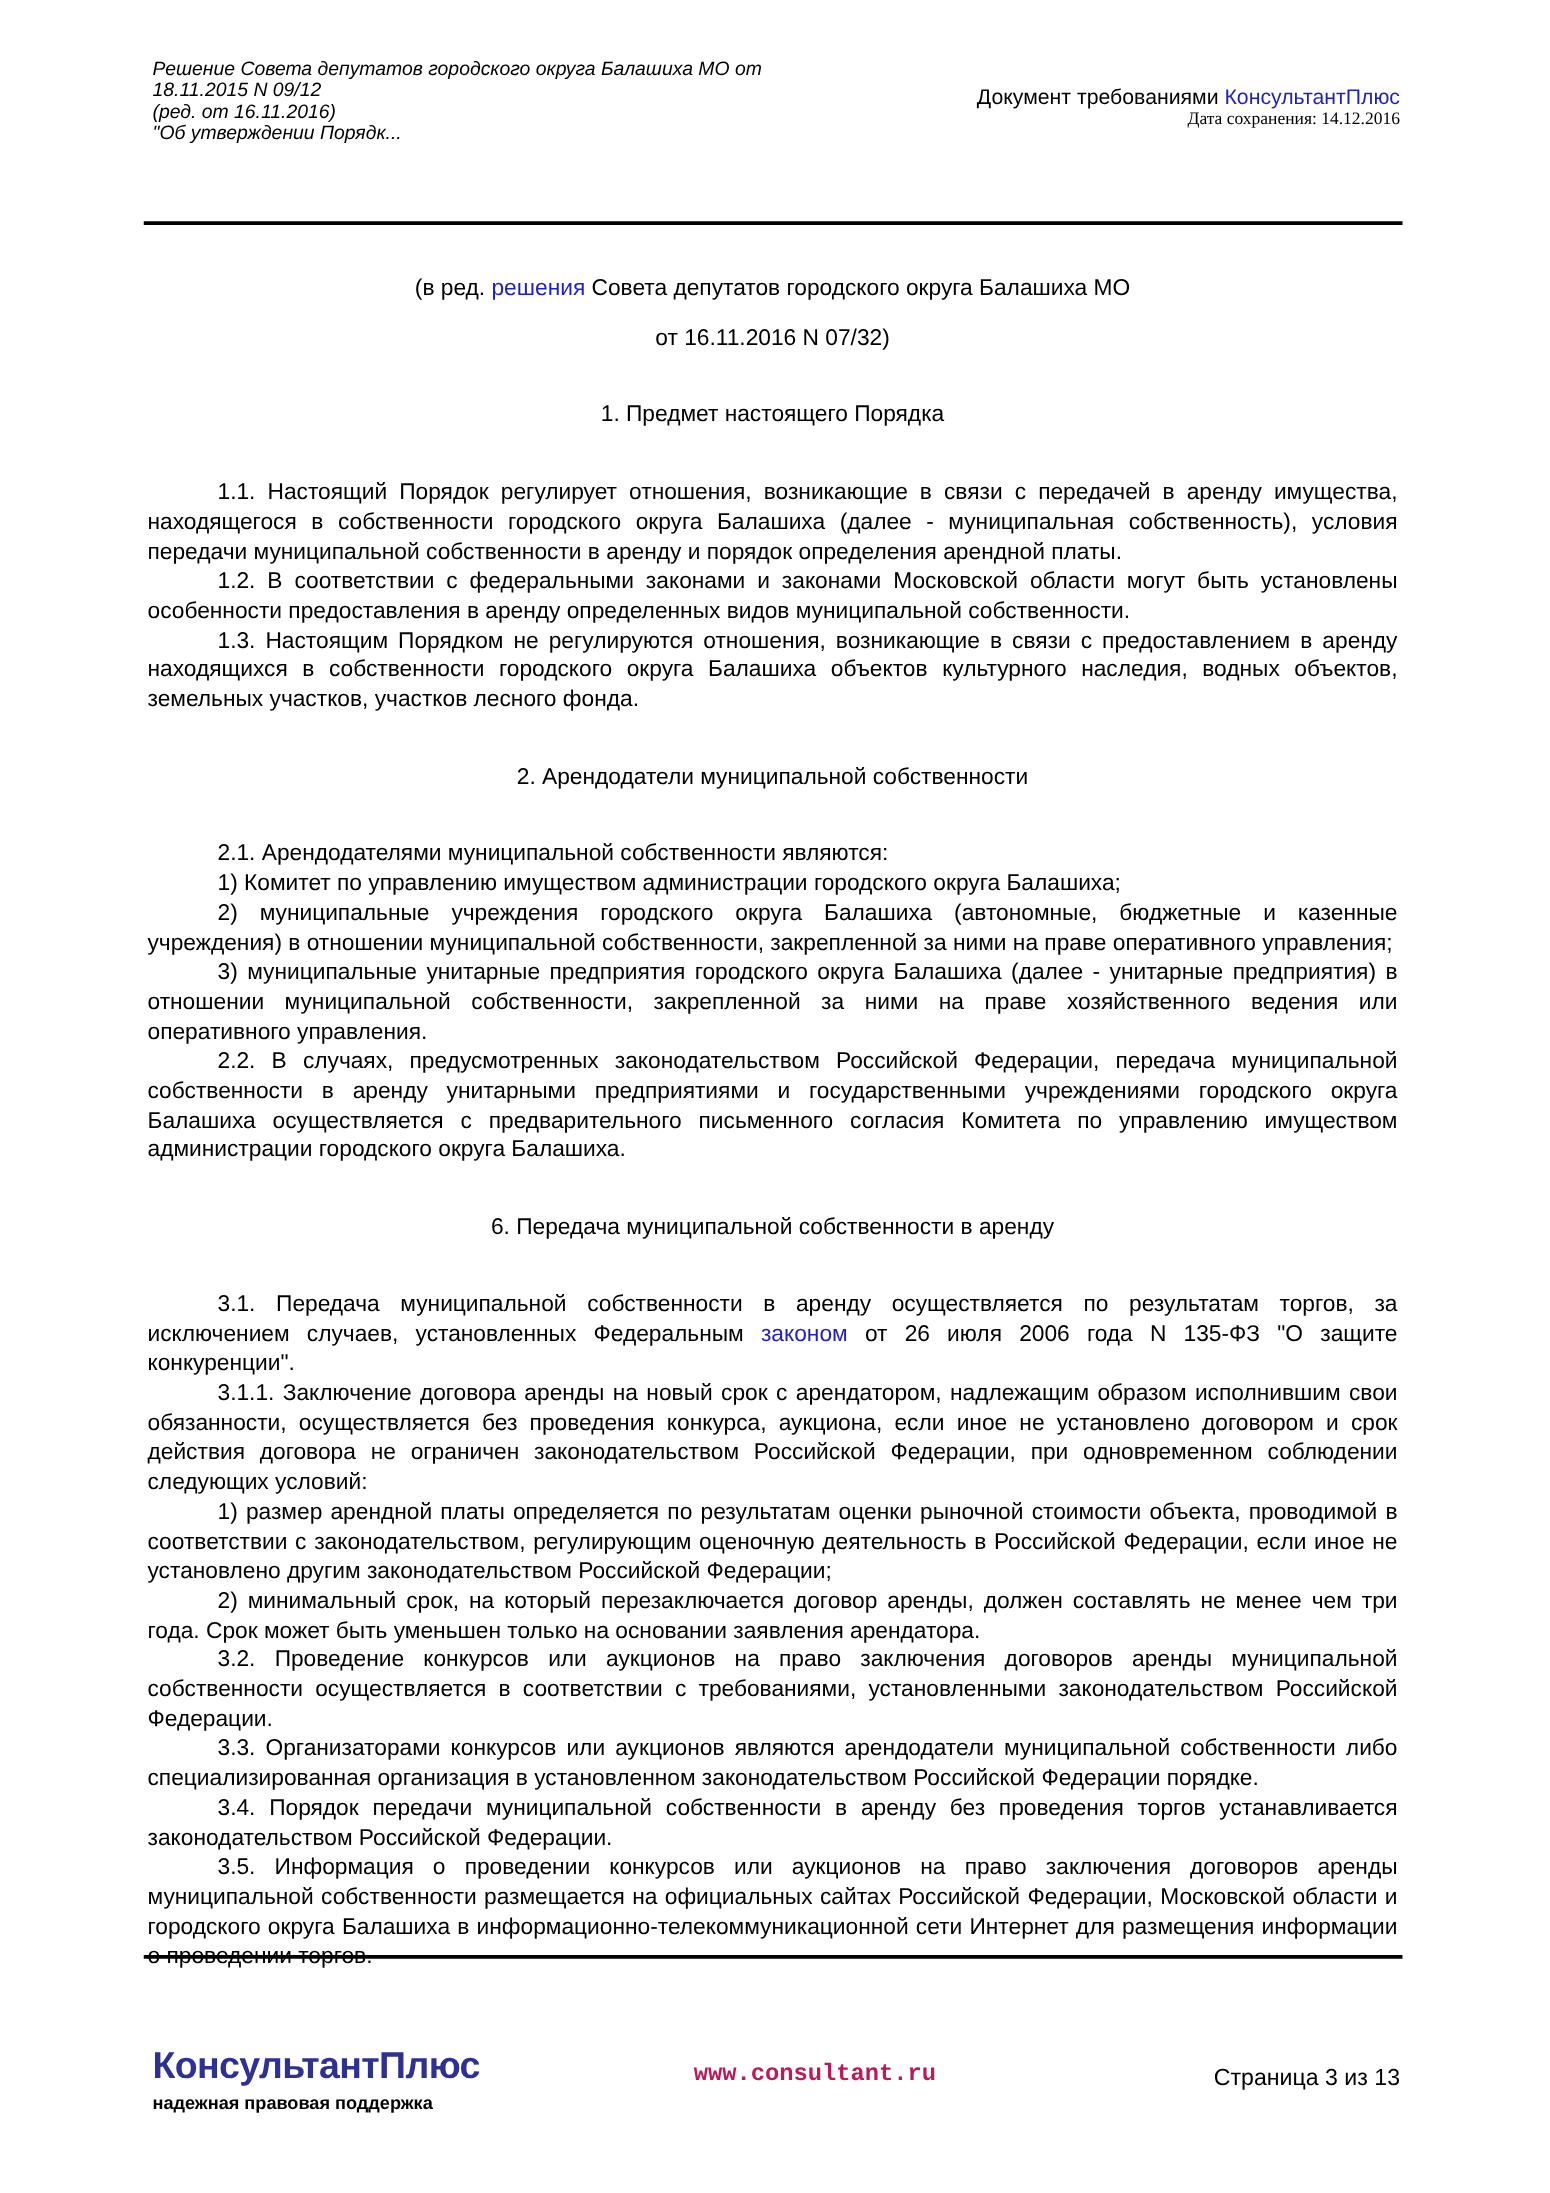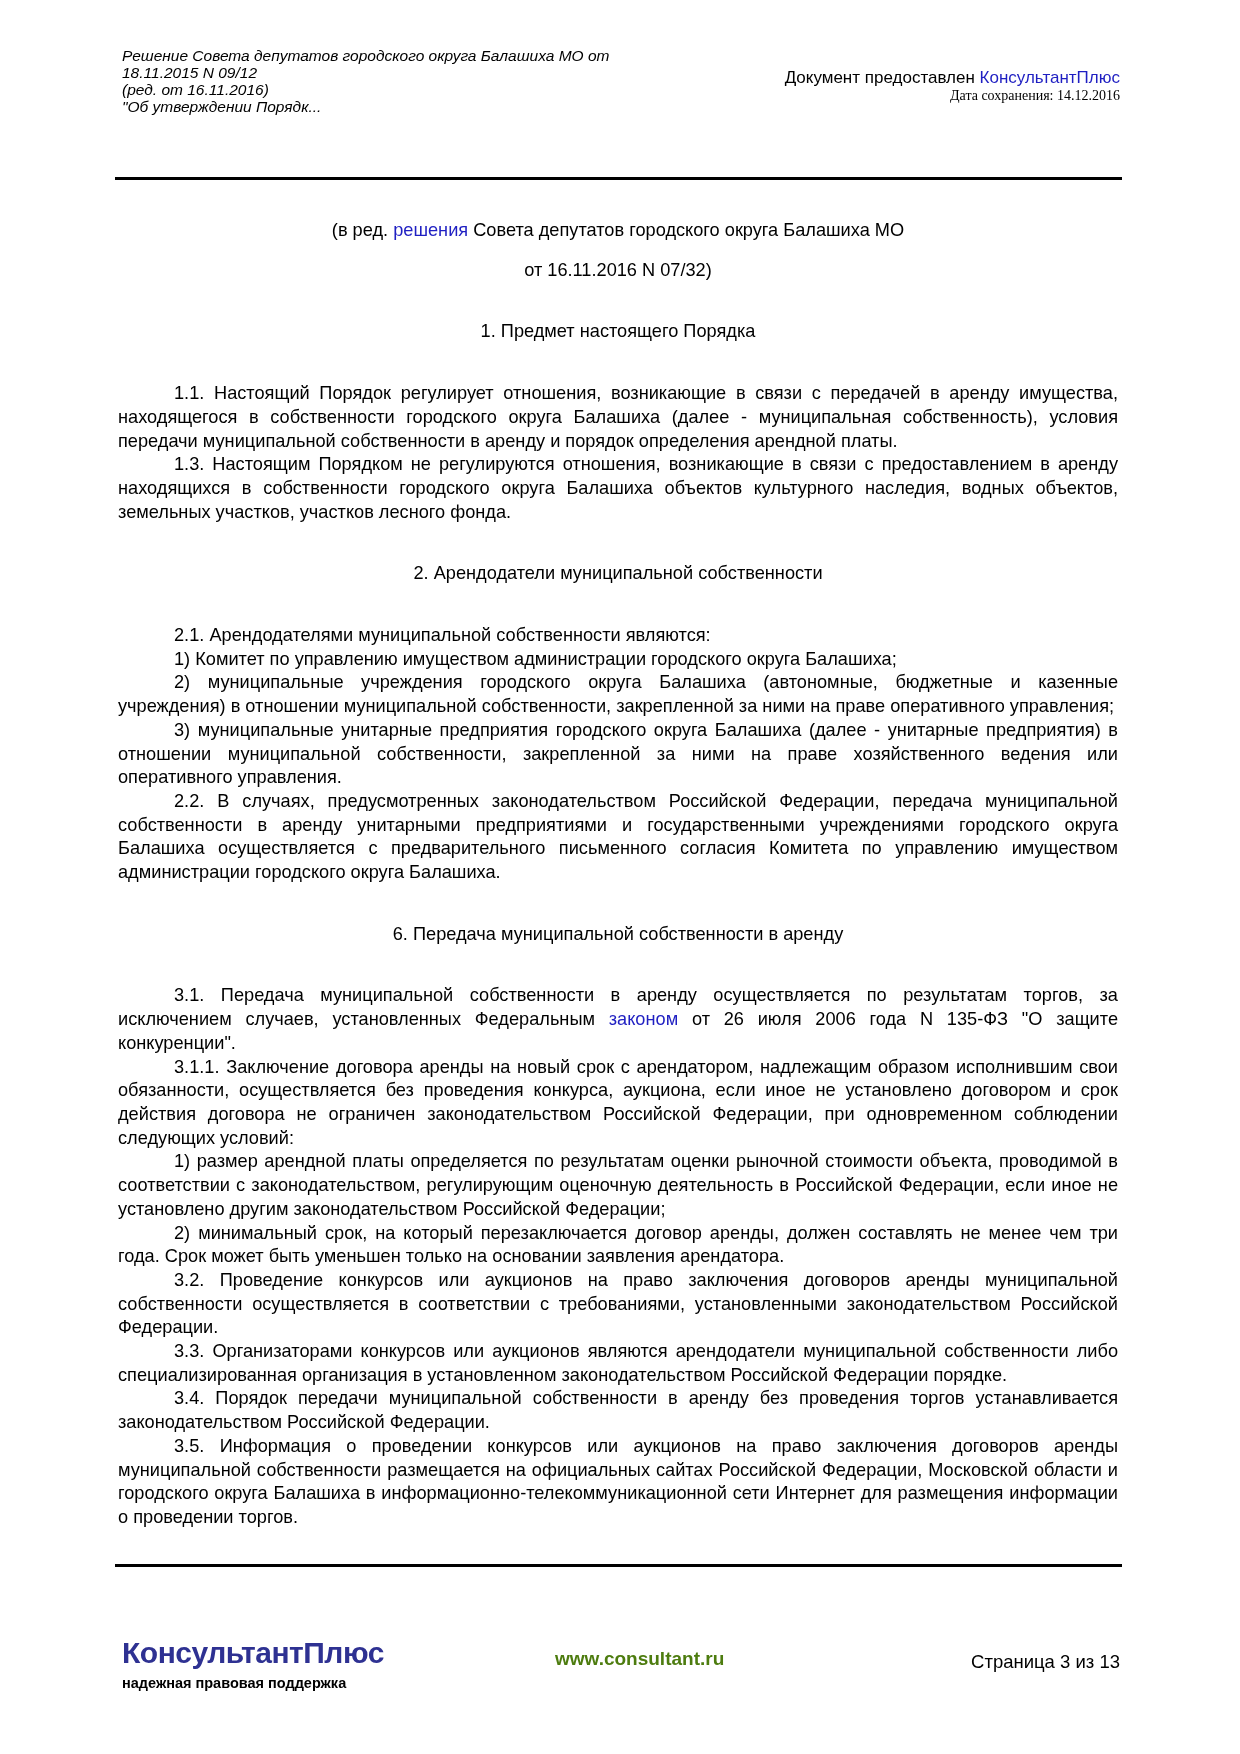--- a/index.html
+++ b/index.html
@@ -11,46 +11,47 @@
   .link { color: #1f1fc2; }
   .rule-top { position: absolute; left: 115px; width: 1007px; top: 177px; height: 3px; background: #000; }
   .rule-bot { position: absolute; left: 115px; width: 1007px; top: 1564px; height: 3px; background: #000; }
   .content { position: absolute; left: 118px; width: 1000px; top: 203px; font-size: 18.2px; line-height: 23.7px; }
   .p { text-align: justify; text-indent: 56px; margin: 0; }
   .head { text-align: center; margin: 38px 0; }
   .note { text-align: center; margin: 16px; }
   .footer-logo { position: absolute; left: 122px; top: 1636px; font-size: 30px; font-weight: bold; color: #2e3192;
                  letter-spacing: -0.5px; font-family: "Liberation Sans", sans-serif; }
   .footer-tag { position: absolute; left: 122px; top: 1675px; font-size: 14.5px; font-weight: bold; color: #000; }
-  .footer-url { position: absolute; left: 555px; top: 1648px; font-size: 19px; font-weight: bold; color: #4d7c0f; }
+  .footer-url { position: absolute; left: 555px; top: 1648px; font-size: 19px; font-weight: bold; color: #be185d; font-family: Liberation Mono, monospace; }
   .footer-page { position: absolute; right: 120px; top: 1651px; font-size: 18.5px; }
 </style>
 </head>
 <body>
 
 <div class="hdr-left">
   <div>Решение Совета депутатов городского округа Балашиха МО от</div>
   <div>18.11.2015 N 09/12</div>
   <div>(ред. от 16.11.2016)</div>
   <div>"Об утверждении Порядк...</div>
 </div>
 
 <div class="hdr-right">
-  <div><span>Документ предоставлен </span><span class="link">КонсультантПлюс</span></div>
+  <div><span>Документ требованиями </span><span class="link">КонсультантПлюс</span></div>
   <div class="date">Дата сохранения: 14.12.2016</div>
 </div>
 
 <div class="rule-top"></div>
 
 <div class="content">
   <p class="note"><span>(в ред. </span><span class="link">решения</span><span> Совета депутатов городского округа Балашиха МО</span></p>
   <p class="note">от 16.11.2016 N 07/32)</p>
 
   <div class="head">1. Предмет настоящего Порядка</div>
   <p class="p">1.1. Настоящий Порядок регулирует отношения, возникающие в связи с передачей в аренду имущества, находящегося в собственности городского округа Балашиха (далее - муниципальная собственность), условия передачи муниципальной собственности в аренду и порядок определения арендной платы.</p>
+  <p class="p">1.2. В соответствии с федеральными законами и законами Московской области могут быть установлены особенности предоставления в аренду определенных видов муниципальной собственности.</p>
   <p class="p">1.3. Настоящим Порядком не регулируются отношения, возникающие в связи с предоставлением в аренду находящихся в собственности городского округа Балашиха объектов культурного наследия, водных объектов, земельных участков, участков лесного фонда.</p>
 
   <div class="head">2. Арендодатели муниципальной собственности</div>
   <p class="p">2.1. Арендодателями муниципальной собственности являются:</p>
   <p class="p">1) Комитет по управлению имуществом администрации городского округа Балашиха;</p>
   <p class="p">2) муниципальные учреждения городского округа Балашиха (автономные, бюджетные и казенные учреждения) в отношении муниципальной собственности, закрепленной за ними на праве оперативного управления;</p>
   <p class="p">3) муниципальные унитарные предприятия городского округа Балашиха (далее - унитарные предприятия) в отношении муниципальной собственности, закрепленной за ними на праве хозяйственного ведения или оперативного управления.</p>
   <p class="p">2.2. В случаях, предусмотренных законодательством Российской Федерации, передача муниципальной собственности в аренду унитарными предприятиями и государственными учреждениями городского округа Балашиха осуществляется с предварительного письменного согласия Комитета по управлению имуществом администрации городского округа Балашиха.</p>
 
   <div class="head">6. Передача муниципальной собственности в аренду</div>

